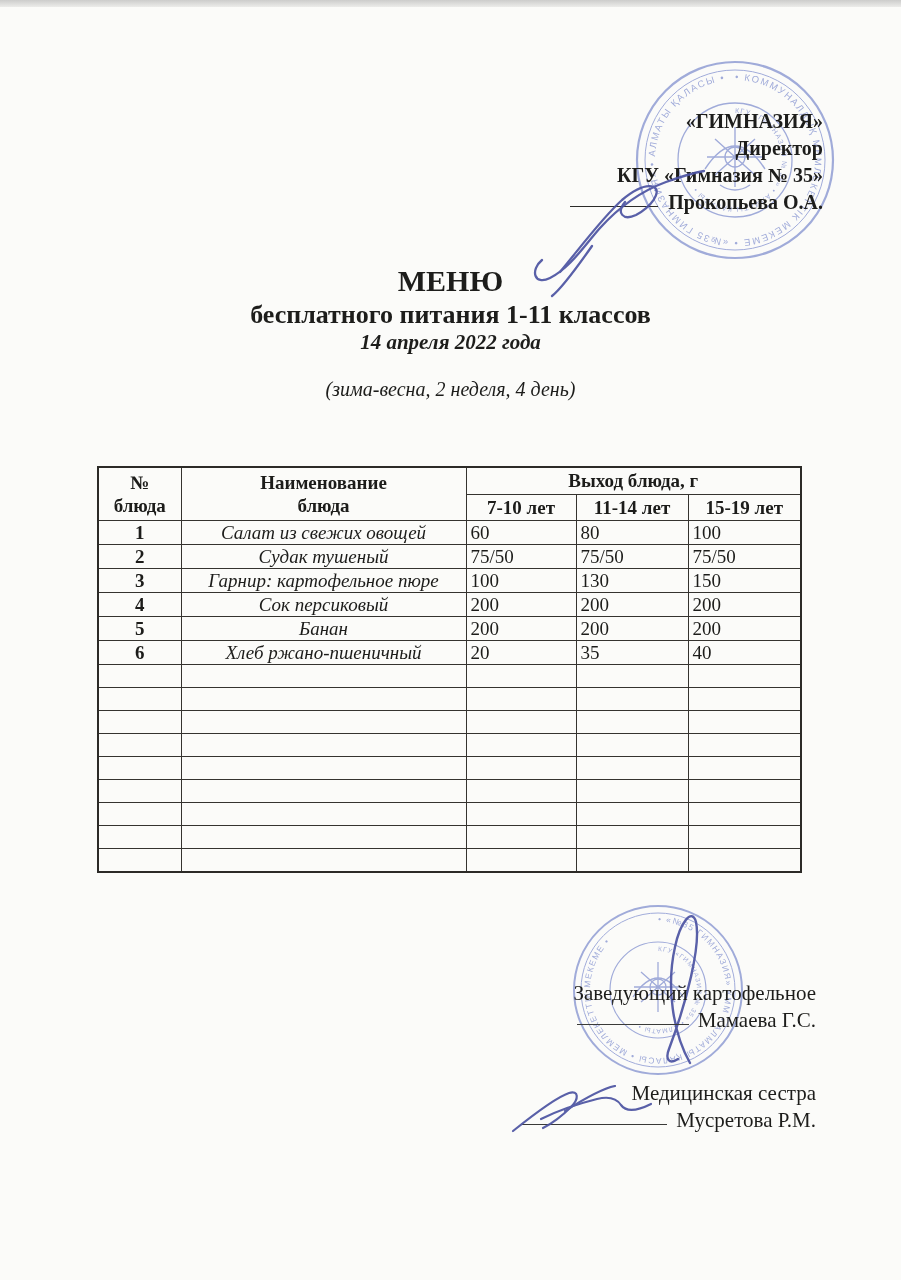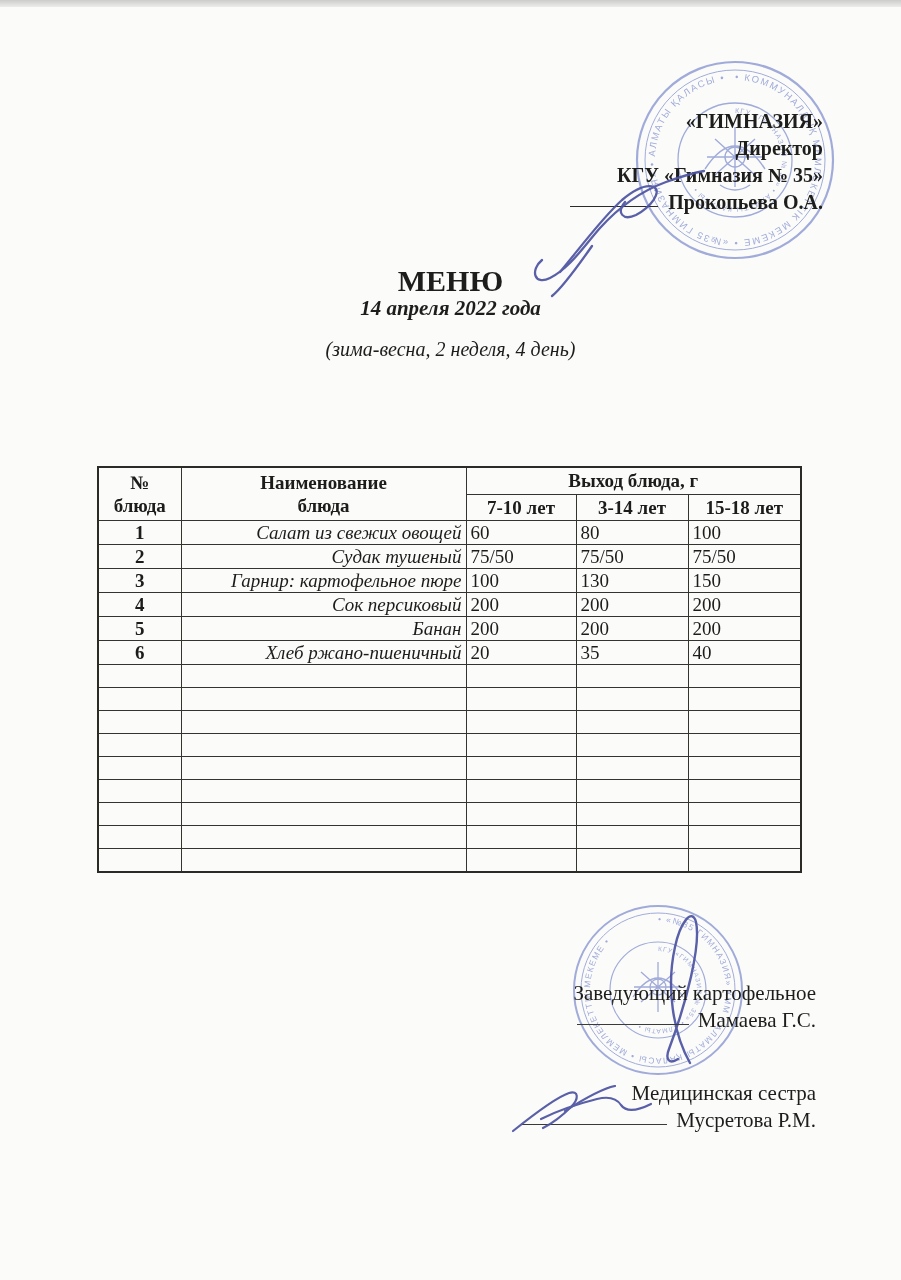--- a/index.html
+++ b/index.html
@@ -15,32 +15,32 @@
   .approval{position:absolute; top:108px; right:78px; text-align:right;
     font-weight:bold; font-size:20px; line-height:27px; white-space:nowrap;}
   .sig-row{display:flex; justify-content:flex-end; align-items:baseline;}
   .uline{display:inline-block; border-bottom:1.8px solid #2b2b29; transform:translateY(-2px);}
   .uline.w86{width:88px; margin-right:10px;}
   
   .titles{position:absolute; left:0; right:0; top:266px; text-align:center;}
   .t1{font-size:30px; font-weight:bold; line-height:30px;}
   .t2{font-size:26px; font-weight:bold; line-height:30px; margin-top:4px;}
   .t-date{font-size:21px; font-weight:bold; font-style:italic; }
-  .t-cycle{font-size:20px; font-style:italic; margin-top:17px;}
+  .t-cycle{font-size:20px; font-style:italic; margin-top:23px;}
   
   .menu-table-wrap{position:absolute; left:97px; top:466px;}
   table.menu{border-collapse:collapse; table-layout:fixed; width:703px;
     font-size:19px; color:#1c1c1a;}
   table.menu th, table.menu td{border:1.6px solid #35332f; padding:0 4px; overflow:hidden;}
   table.menu{border:2.2px solid #2c2a27;}
   table.menu th{font-weight:bold; line-height:1.22; padding:1px 2px;}
   tr.hrow1 th{height:24px;}
   tr.hrow2 th{height:23px;}
   td.num{font-weight:bold; text-align:center; height:23px;}
-  td.dish{font-style:italic; padding-left:9px; text-align:right;}
+  td.dish{font-style:italic; padding-left:9px; text-align:center;}
   td.val{text-align:left;}
   tr.empty td{height:22px;}
   
   .sigblock{position:absolute; right:85px; text-align:right; font-size:21px;
     line-height:27px; white-space:nowrap;}
   .sigblock .uline{border-bottom:1.6px solid #3a3a38; margin-right:9px;}
   .sb1{top:980px;}
   .sb2{top:1080px;}
   .uline.w112{width:112px;}
   .uline.w145{width:145px;}
@@ -91,20 +91,21 @@
   <svg class="ink" style="left:528px; top:150px;" width="195" height="150" viewBox="0 0 195 150">
     <g fill="none" stroke="#4c53a2" stroke-width="2.3" stroke-linecap="round">
       <path d="M14,110 C2,120 6,136 22,128 C42,118 56,96 72,78 C92,56 116,40 138,32 C152,27 164,23 176,21"></path>
       <path d="M32,122 C52,98 74,68 94,50 C106,40 118,34 126,37 C134,42 123,57 108,65 C95,71 88,63 97,52"></path>
       <path d="M64,96 C50,116 34,138 24,146"></path>
     </g>
   </svg>
 
   <div class="titles">
     <div class="t1">МЕНЮ</div>
+    <div class="t2">бесплатного питания 1-11 классов</div>
     <div class="t-date">14 апреля 2022 года</div>
     <div class="t-cycle">(зима-весна, 2 неделя, 4 день)</div>
   </div>
 
   <div class="menu-table-wrap">
     <table class="menu">
       <colgroup>
           <col style="width:83px">
           <col style="width:285px">
           <col style="width:110px">
@@ -118,22 +119,22 @@
             <span>блюда</span>
           </th>
           <th rowspan="2">
             <span>Наименование</span><br>
             <span>блюда</span>
           </th>
           <th colspan="3">Выход блюда, г</th>
         </tr>
         <tr class="hrow2">
           <th>7-10 лет</th>
-          <th>3-14 лет</th>
-          <th>15-18 лет</th>
+          <th>11-14 лет</th>
+          <th>15-19 лет</th>
         </tr>
       </thead>
       <tbody id="menu-body">
           <tr>
             <td class="num">1</td>
             <td class="dish">Салат из свежих овощей</td>
             <td class="val">60</td>
             <td class="val">80</td>
             <td class="val">100</td>
           </tr>

